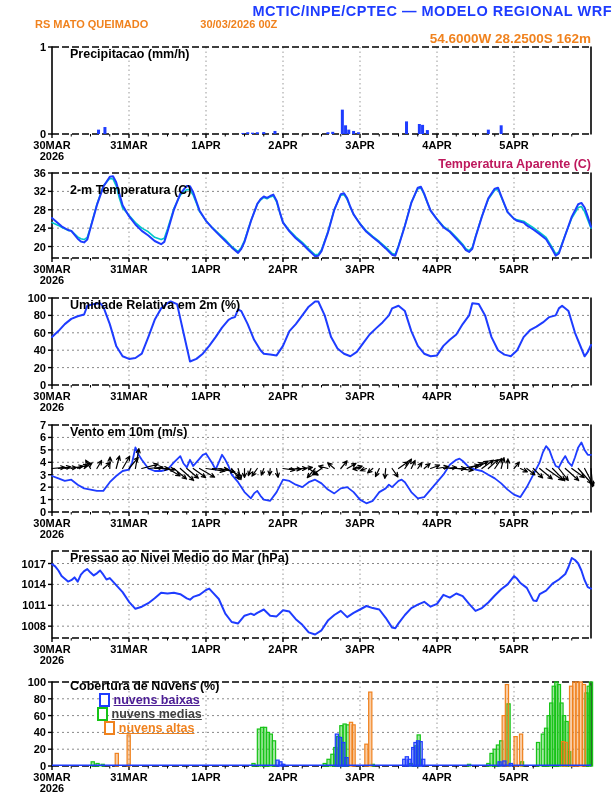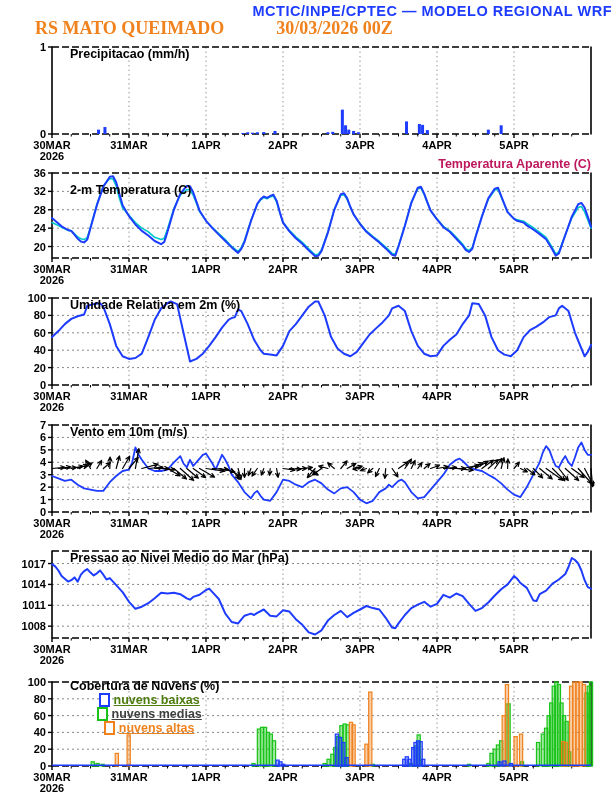--- a/index.html
+++ b/index.html
@@ -1,41 +1,42 @@
 <!DOCTYPE html>
 <html><head>
 <meta charset="utf-8">
 <style>
   html,body{margin:0;padding:0;background:#fff;}
   .page{position:relative;width:612px;height:792px;background:#fff;overflow:hidden;
         font-family:"Liberation Sans",sans-serif;font-weight:bold;}
   .hdr1{position:absolute;top:3px;left:0;width:612px;text-align:right;
         color:#1e3cff;font-size:14.5px;letter-spacing:.5px;}
-  .hdr2{position:absolute;top:18px;left:35px;color:#f0821e;font-size:18px;font-family:Liberation Serif, serif;}
+  .hdr2{position:absolute;top:18px;left:35px;color:#f0821e;font-size:11px;}
   .hdr2 .rundt{margin-left:52px;}
   .coords{position:absolute;top:31px;right:21px;color:#f0821e;font-size:13.5px;}
   .ptitle{position:absolute;left:70px;color:#000;font-size:12.5px;white-space:nowrap;margin-top:16px;}
   .t0{top:31px}.t1{top:167px}.t2{top:282px}.t3{top:409px}.t4{top:535px}
   .t5{top:663px;display:flex;align-items:center;flex-direction:column;}
   .cyanlabel{position:absolute;top:157px;right:21px;color:#be185d;font-size:12.5px;}
   .lg{display:inline-flex;align-items:center;margin-left:9px;}
   .sq{display:inline-block;width:7px;height:10px;border:2px solid;background:#fff;margin-right:4px;}
   .sq-blue{border-color:#1e3cff}.sq-green{border-color:#17c417}.sq-orange{border-color:#f0821e}
   .lgt{font-size:12.5px;text-decoration:underline;}
-  .lgt-blue{color:#4d7c0f}.lgt-green{color:#404040}.lgt-orange{color:#f0821e}
+  .lgt-blue{color:#4c1d95}.lgt-green{color:#404040}.lgt-orange{color:#f0821e}
   svg.chart{position:absolute;top:0;left:0;}
 </style>
 </head>
 <body>
 
 <div class="page">
   <div class="hdr1">MCTIC/INPE/CPTEC — MODELO REGIONAL WRF</div>
   <div class="hdr2">
     <span>RS MATO QUEIMADO</span><span class="rundt">30/03/2026 00Z</span>
   </div>
+  <div class="coords">54.6000W 28.2500S 162m</div>
 
   <svg class="chart" id="chart" width="612" height="792">
       <line x1="129" y1="47" x2="129" y2="134" stroke="#999999" stroke-width="1" stroke-dasharray="1.5,3"></line>
       <line x1="206" y1="47" x2="206" y2="134" stroke="#999999" stroke-width="1" stroke-dasharray="1.5,3"></line>
       <line x1="283" y1="47" x2="283" y2="134" stroke="#999999" stroke-width="1" stroke-dasharray="1.5,3"></line>
       <line x1="360" y1="47" x2="360" y2="134" stroke="#999999" stroke-width="1" stroke-dasharray="1.5,3"></line>
       <line x1="437" y1="47" x2="437" y2="134" stroke="#999999" stroke-width="1" stroke-dasharray="1.5,3"></line>
       <line x1="514" y1="47" x2="514" y2="134" stroke="#999999" stroke-width="1" stroke-dasharray="1.5,3"></line>
       <line x1="52" y1="47" x2="591" y2="47" stroke="#000" stroke-width="1.4" stroke-dasharray="7,3"></line>
       <line x1="52" y1="134" x2="591" y2="134" stroke="#000" stroke-width="1.4" stroke-dasharray="7,3"></line>

